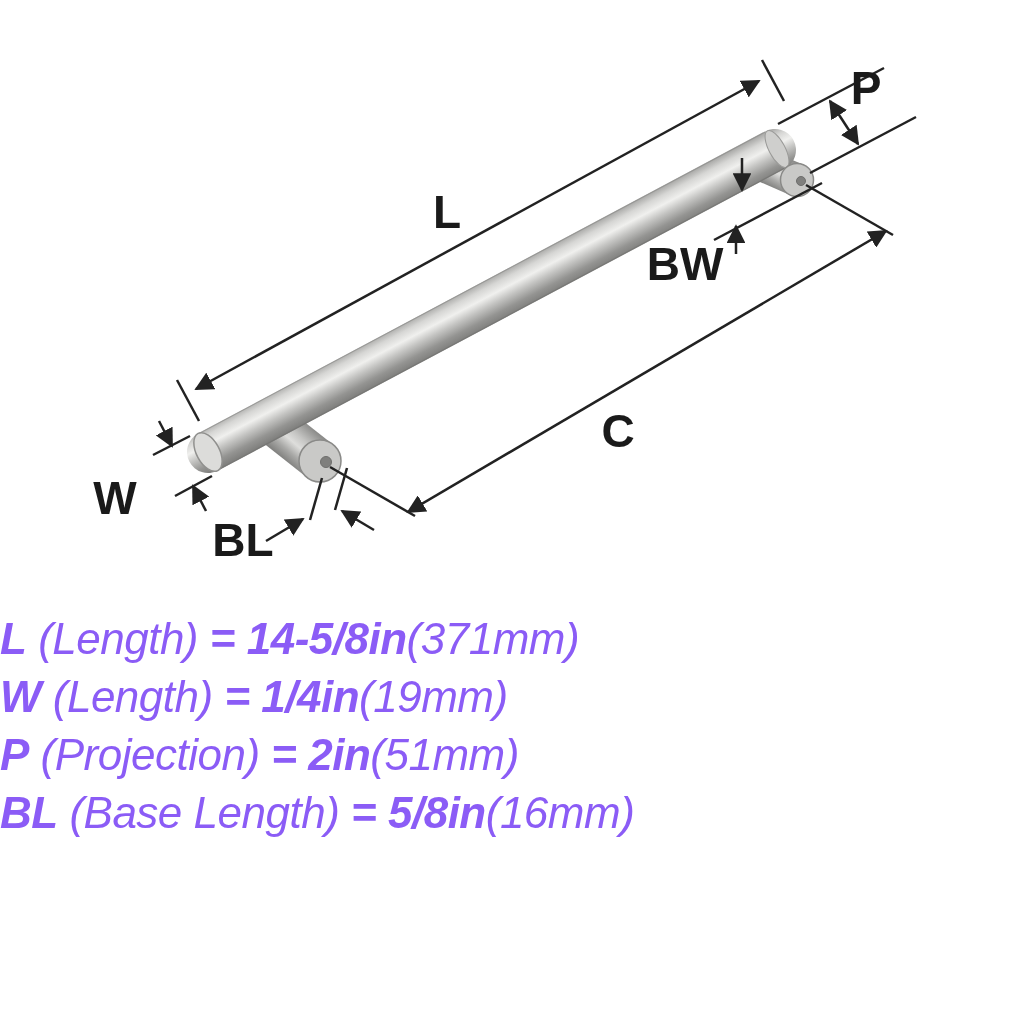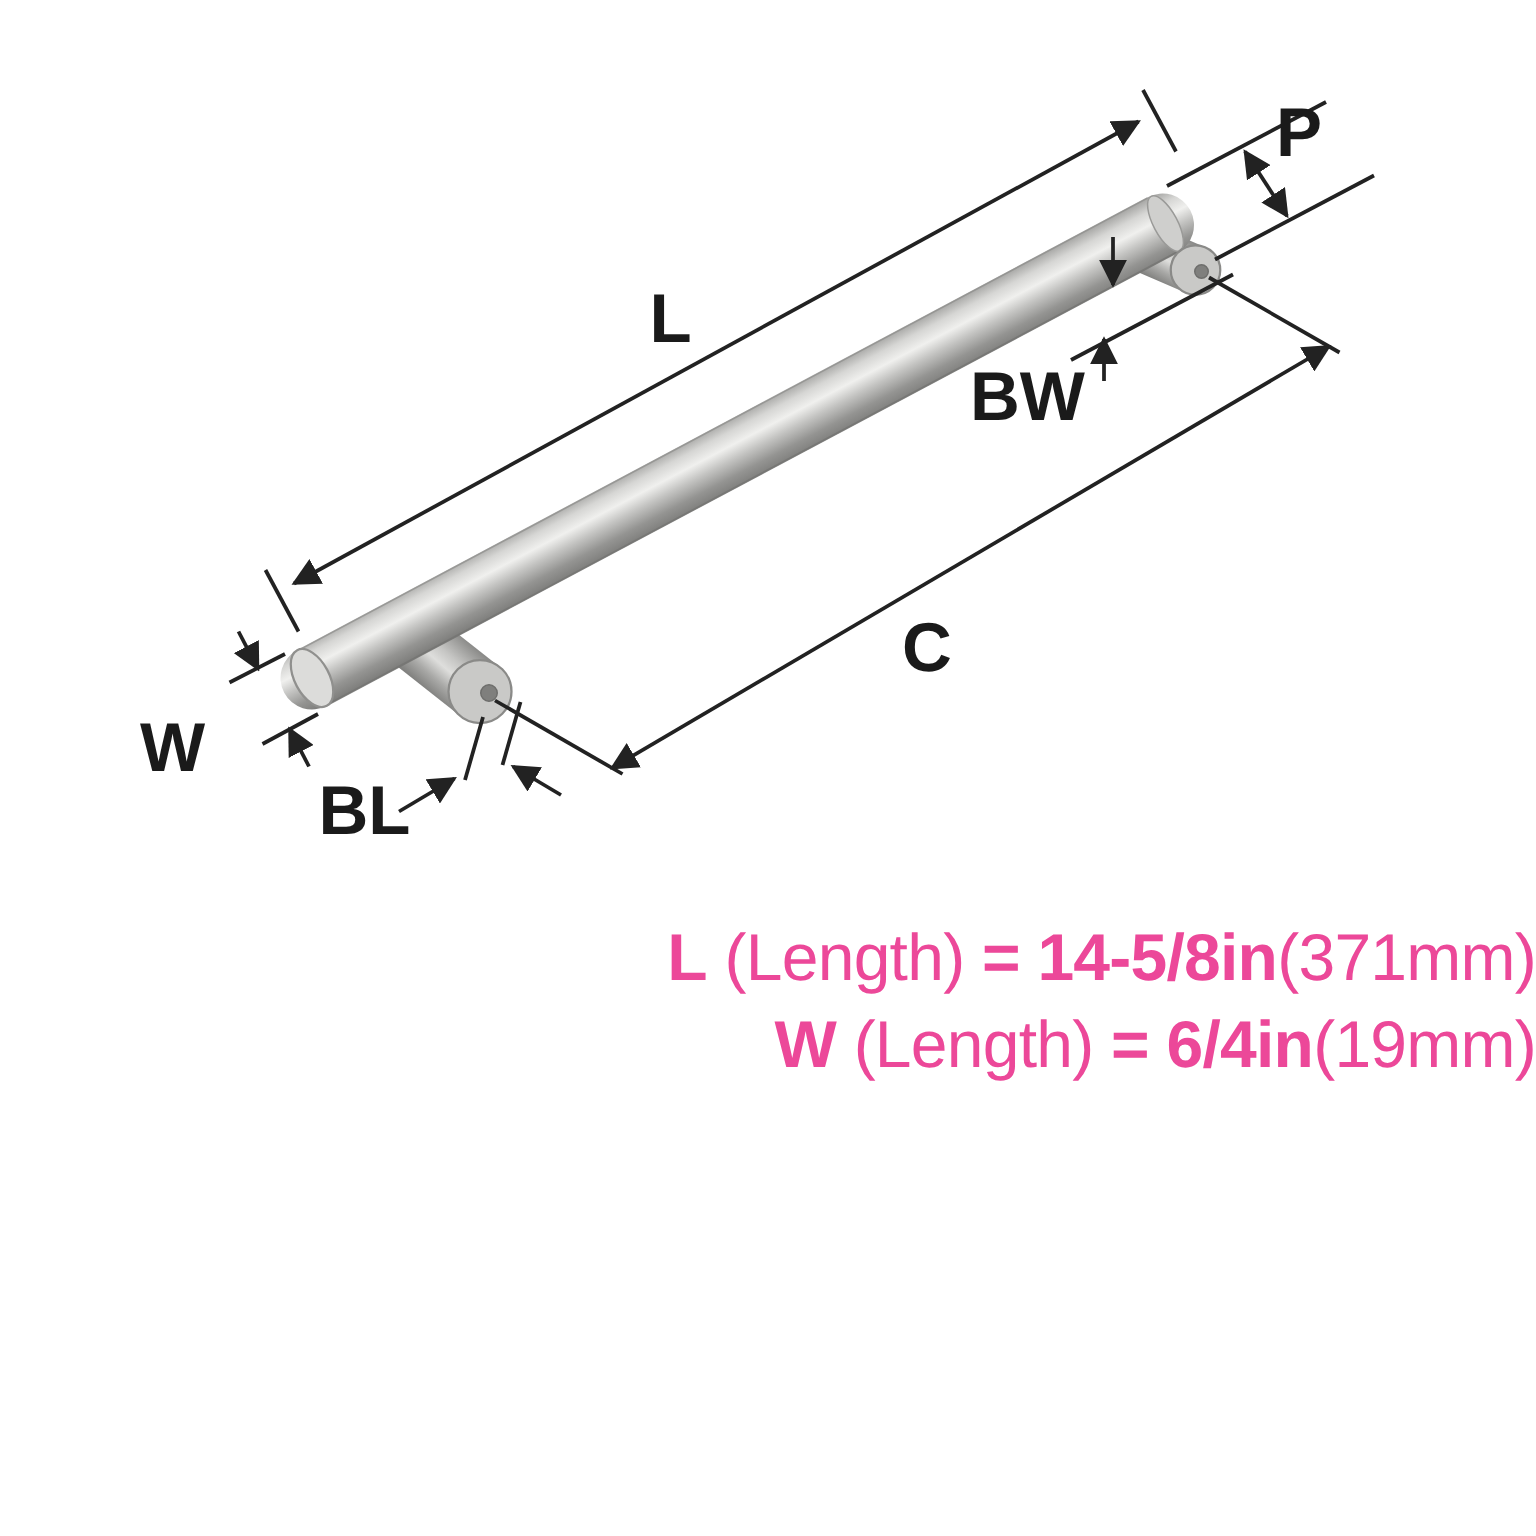--- a/index.html
+++ b/index.html
@@ -14,25 +14,26 @@
   .dim-label{
     font-family:"Liberation Sans",sans-serif;
     font-weight:700;
     font-size:46px;
     fill:#1a1a1a;
   }
   .legend{
     position:absolute;
     left:0;right:0;
     top:610px;
-    text-align:right;
-    color:#ec4899;
+    text-align:left;
+    color:#8b5cf6;
     font-size:44px;
     line-height:58px;
     letter-spacing:-0.5px;
+    font-style:italic;
   }
   .legend .b{font-weight:700;}
   .legend .row{white-space:nowrap;}
 </style>
 </head>
 <body>
 
 <div class="stage">
 
   <svg class="diagram-svg" width="1024" height="600" viewBox="0 0 1024 600">
@@ -125,21 +126,33 @@
       <span class="b">L</span>
       <span>(Length)</span>
       <span class="b">=</span>
       <span class="b">14-5/8in</span><span>(371mm)</span>
     </div>
 
     <div class="row">
       <span class="b">W</span>
       <span>(Length)</span>
       <span class="b">=</span>
-      <span class="b">6/4in</span><span>(19mm)</span>
+      <span class="b">1/4in</span><span>(19mm)</span>
+    </div>
+
+    <div class="row">
+      <span class="b">P</span>
+      <span>(Projection)</span>
+      <span class="b">=</span>
+      <span class="b">2in</span><span>(51mm)</span>
     </div>
 
 
-
+    <div class="row">
+      <span class="b">BL</span>
+      <span>(Base Length)</span>
+      <span class="b">=</span>
+      <span class="b">5/8in</span><span>(16mm)</span>
+    </div>
 
 
   </div>
 </div>
 
 </body></html>

